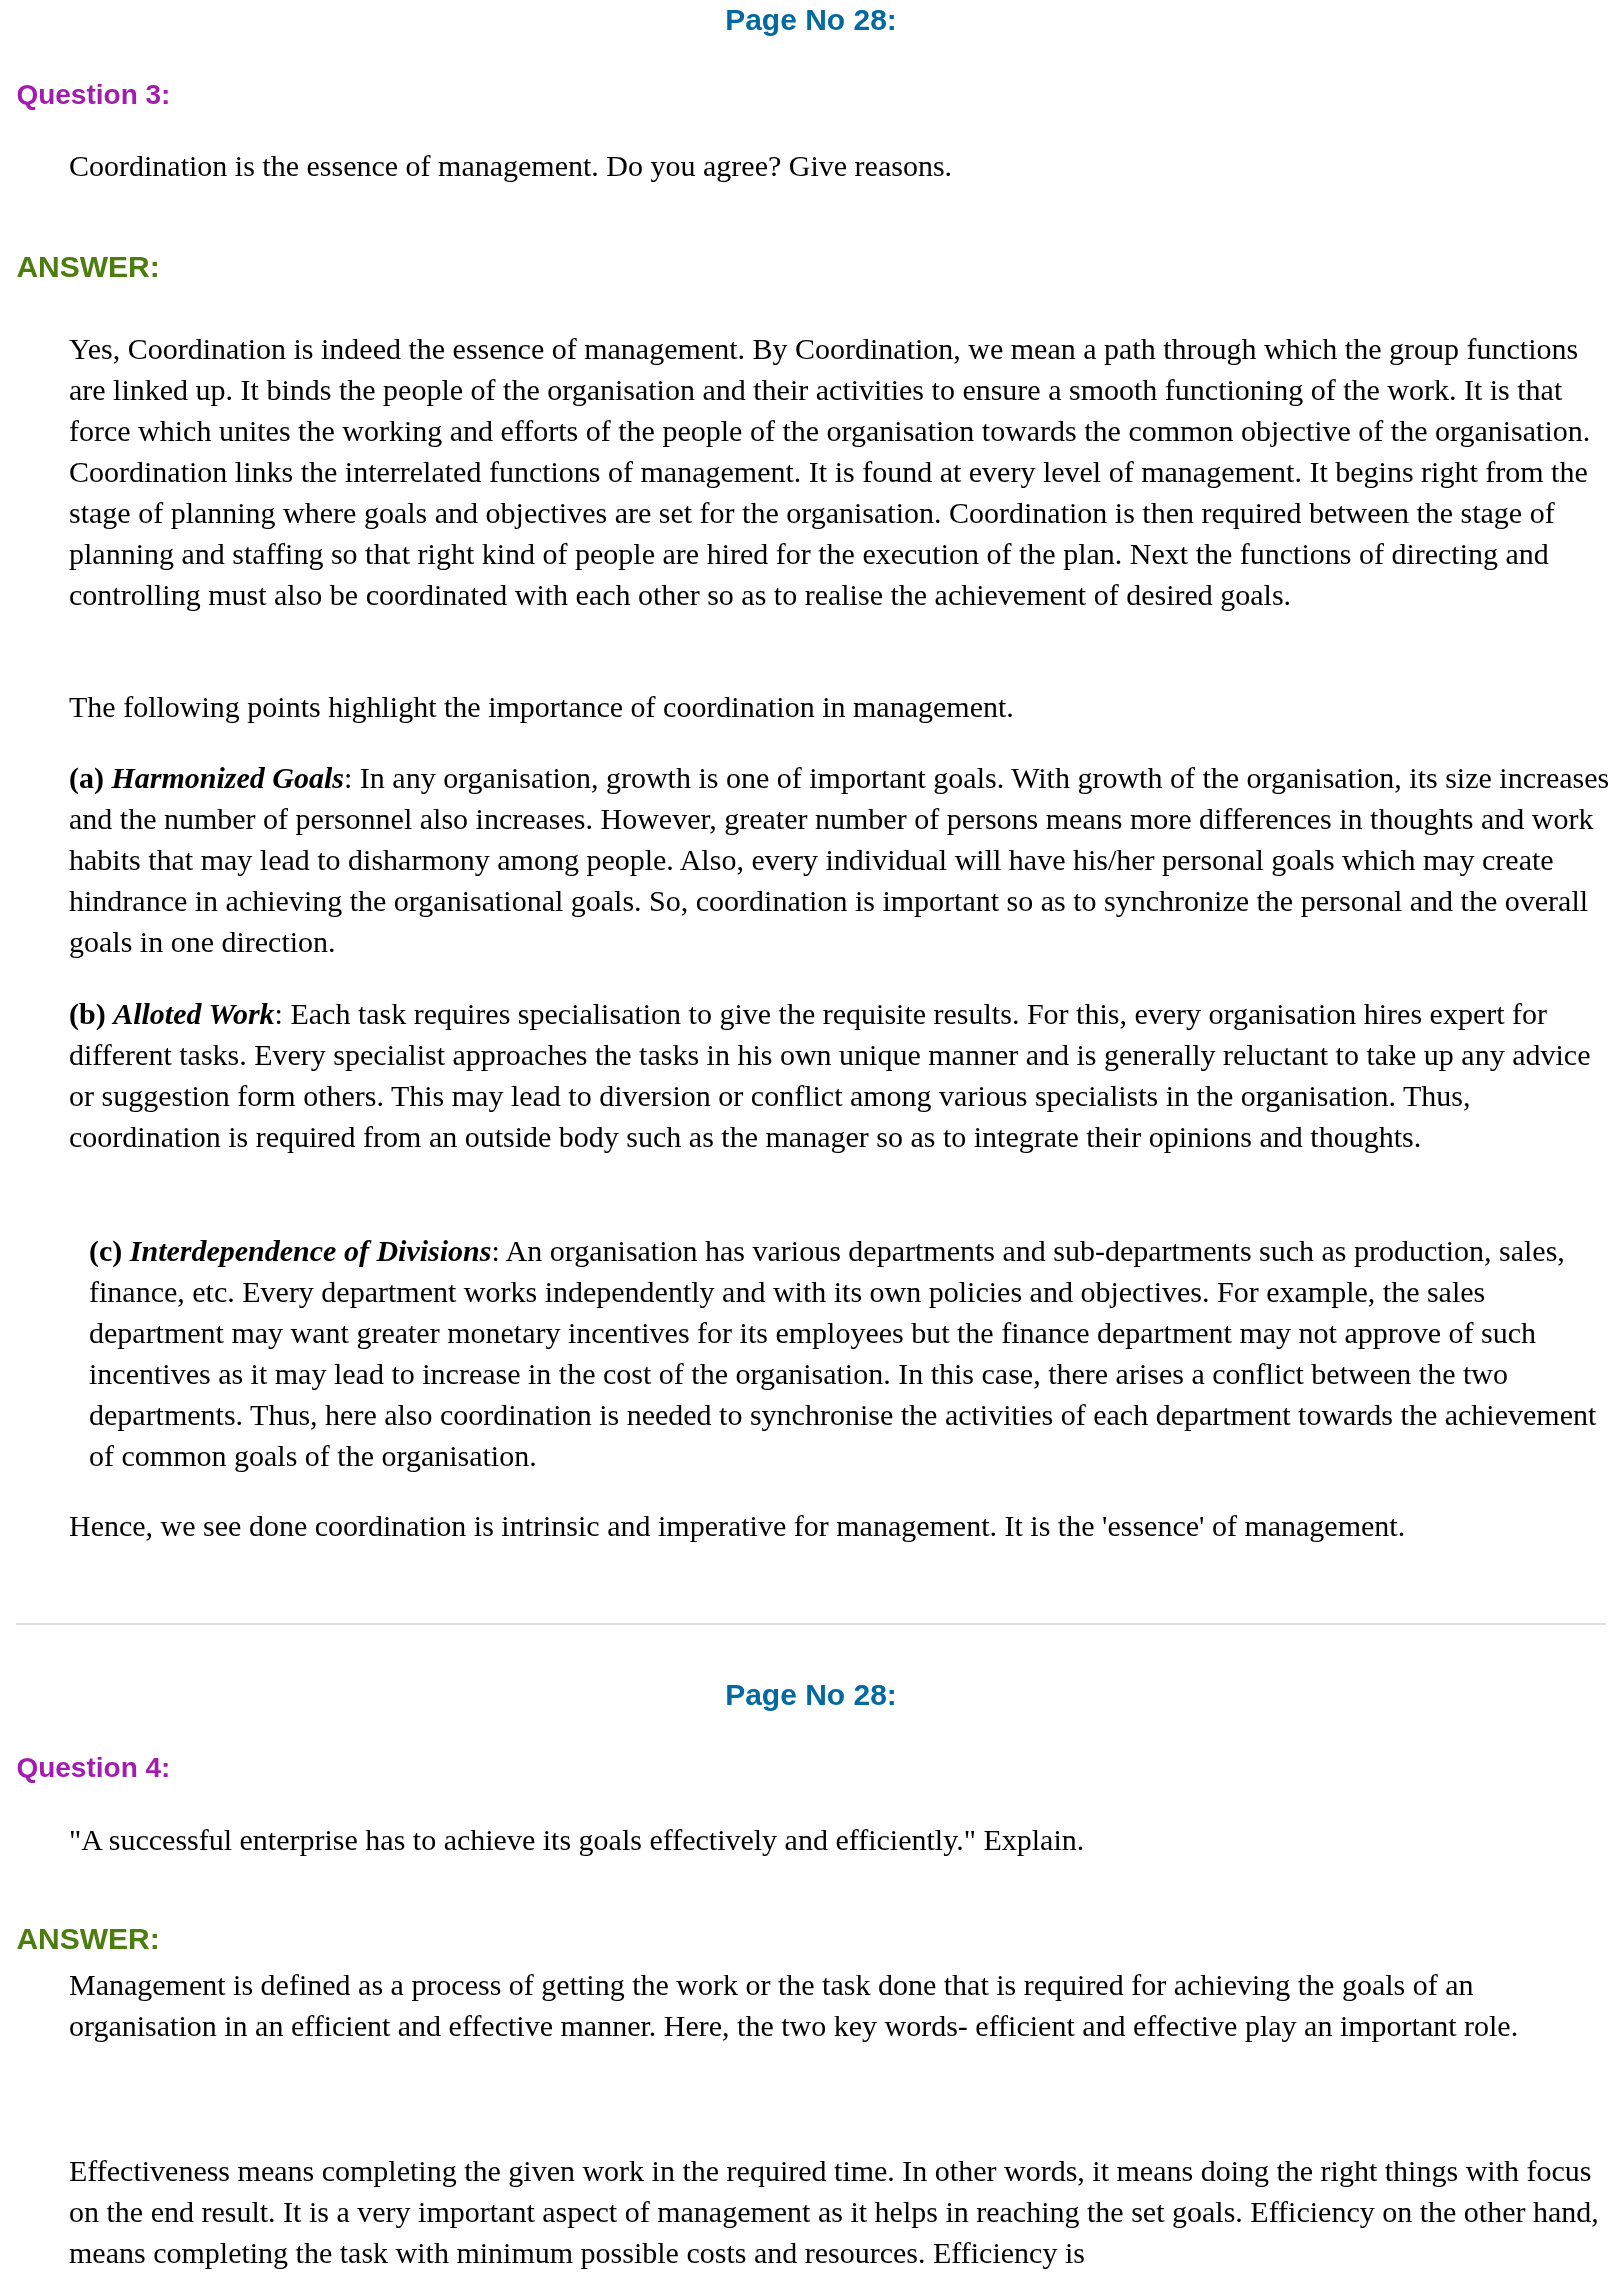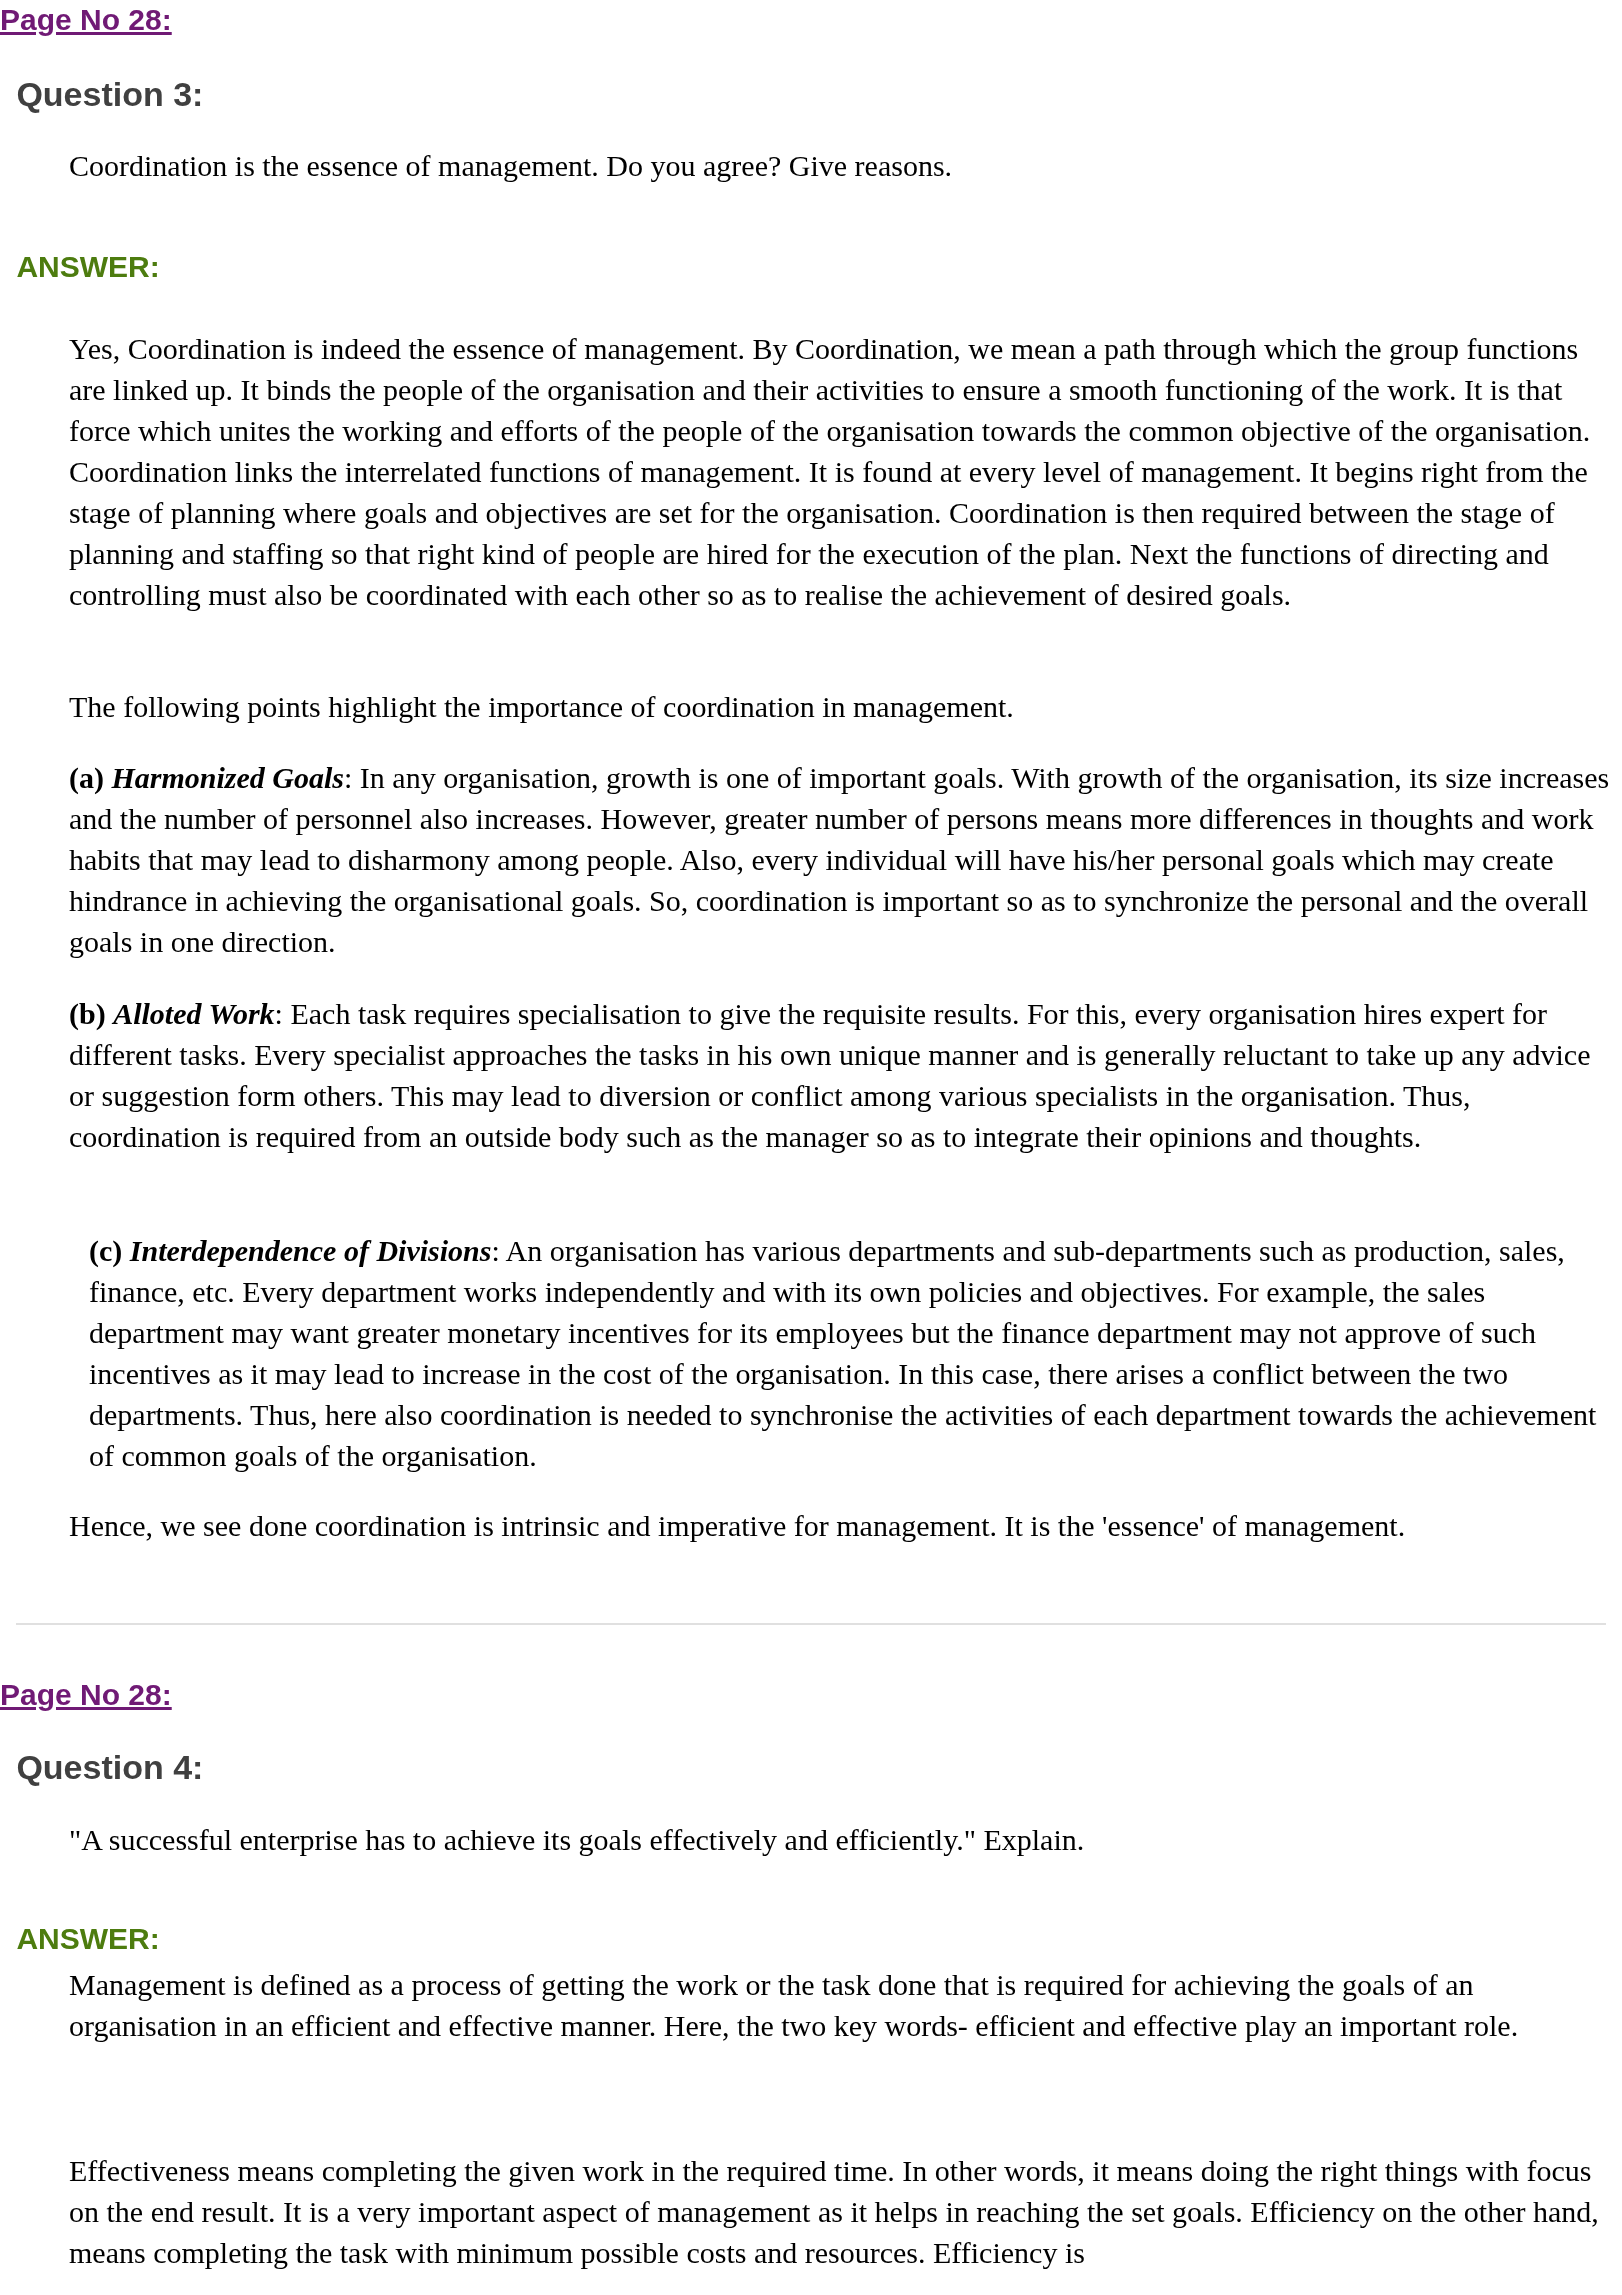--- a/index.html
+++ b/index.html
@@ -1,26 +1,25 @@
 <!DOCTYPE html>
 <html style="font-size:10.5px"><head>
 <meta charset="utf-8">
 <style>
   html, body { margin: 0; padding: 0; background: #ffffff; }
   body { width: 1622px; height: 2295px; overflow: hidden; position: relative; }
   .page { position: relative; width: 1622px; }
   .page-no {
     font-family: "Liberation Sans", sans-serif; font-weight: bold;
-    font-size: 30px; color: #701a75; text-align: left; margin: 0;
+    font-size: 30px; color: #0369a1; text-align: center; margin: 0;
     line-height: 33px;
-    text-decoration: underline;
   }
   .question-label {
     font-family: "Liberation Sans", sans-serif; font-weight: bold;
-    font-size: 34px; color: #404040; margin: 0; padding-left: 16.4px;
+    font-size: 28px; color: #a21caf; margin: 0; padding-left: 16.4px;
     line-height: 35px;
   }
   .answer-label {
     font-family: "Liberation Sans", sans-serif; font-weight: bold;
     font-size: 30px; color: #4d7c0f; margin: 0; padding-left: 16.4px;
     line-height: 35px;
   }
   .qtext, .para {
     font-family: "Liberation Serif", serif; font-size: 30px; color: #000000;
     line-height: 41px; margin: 0; padding-left: 69px; padding-right: 10px;

